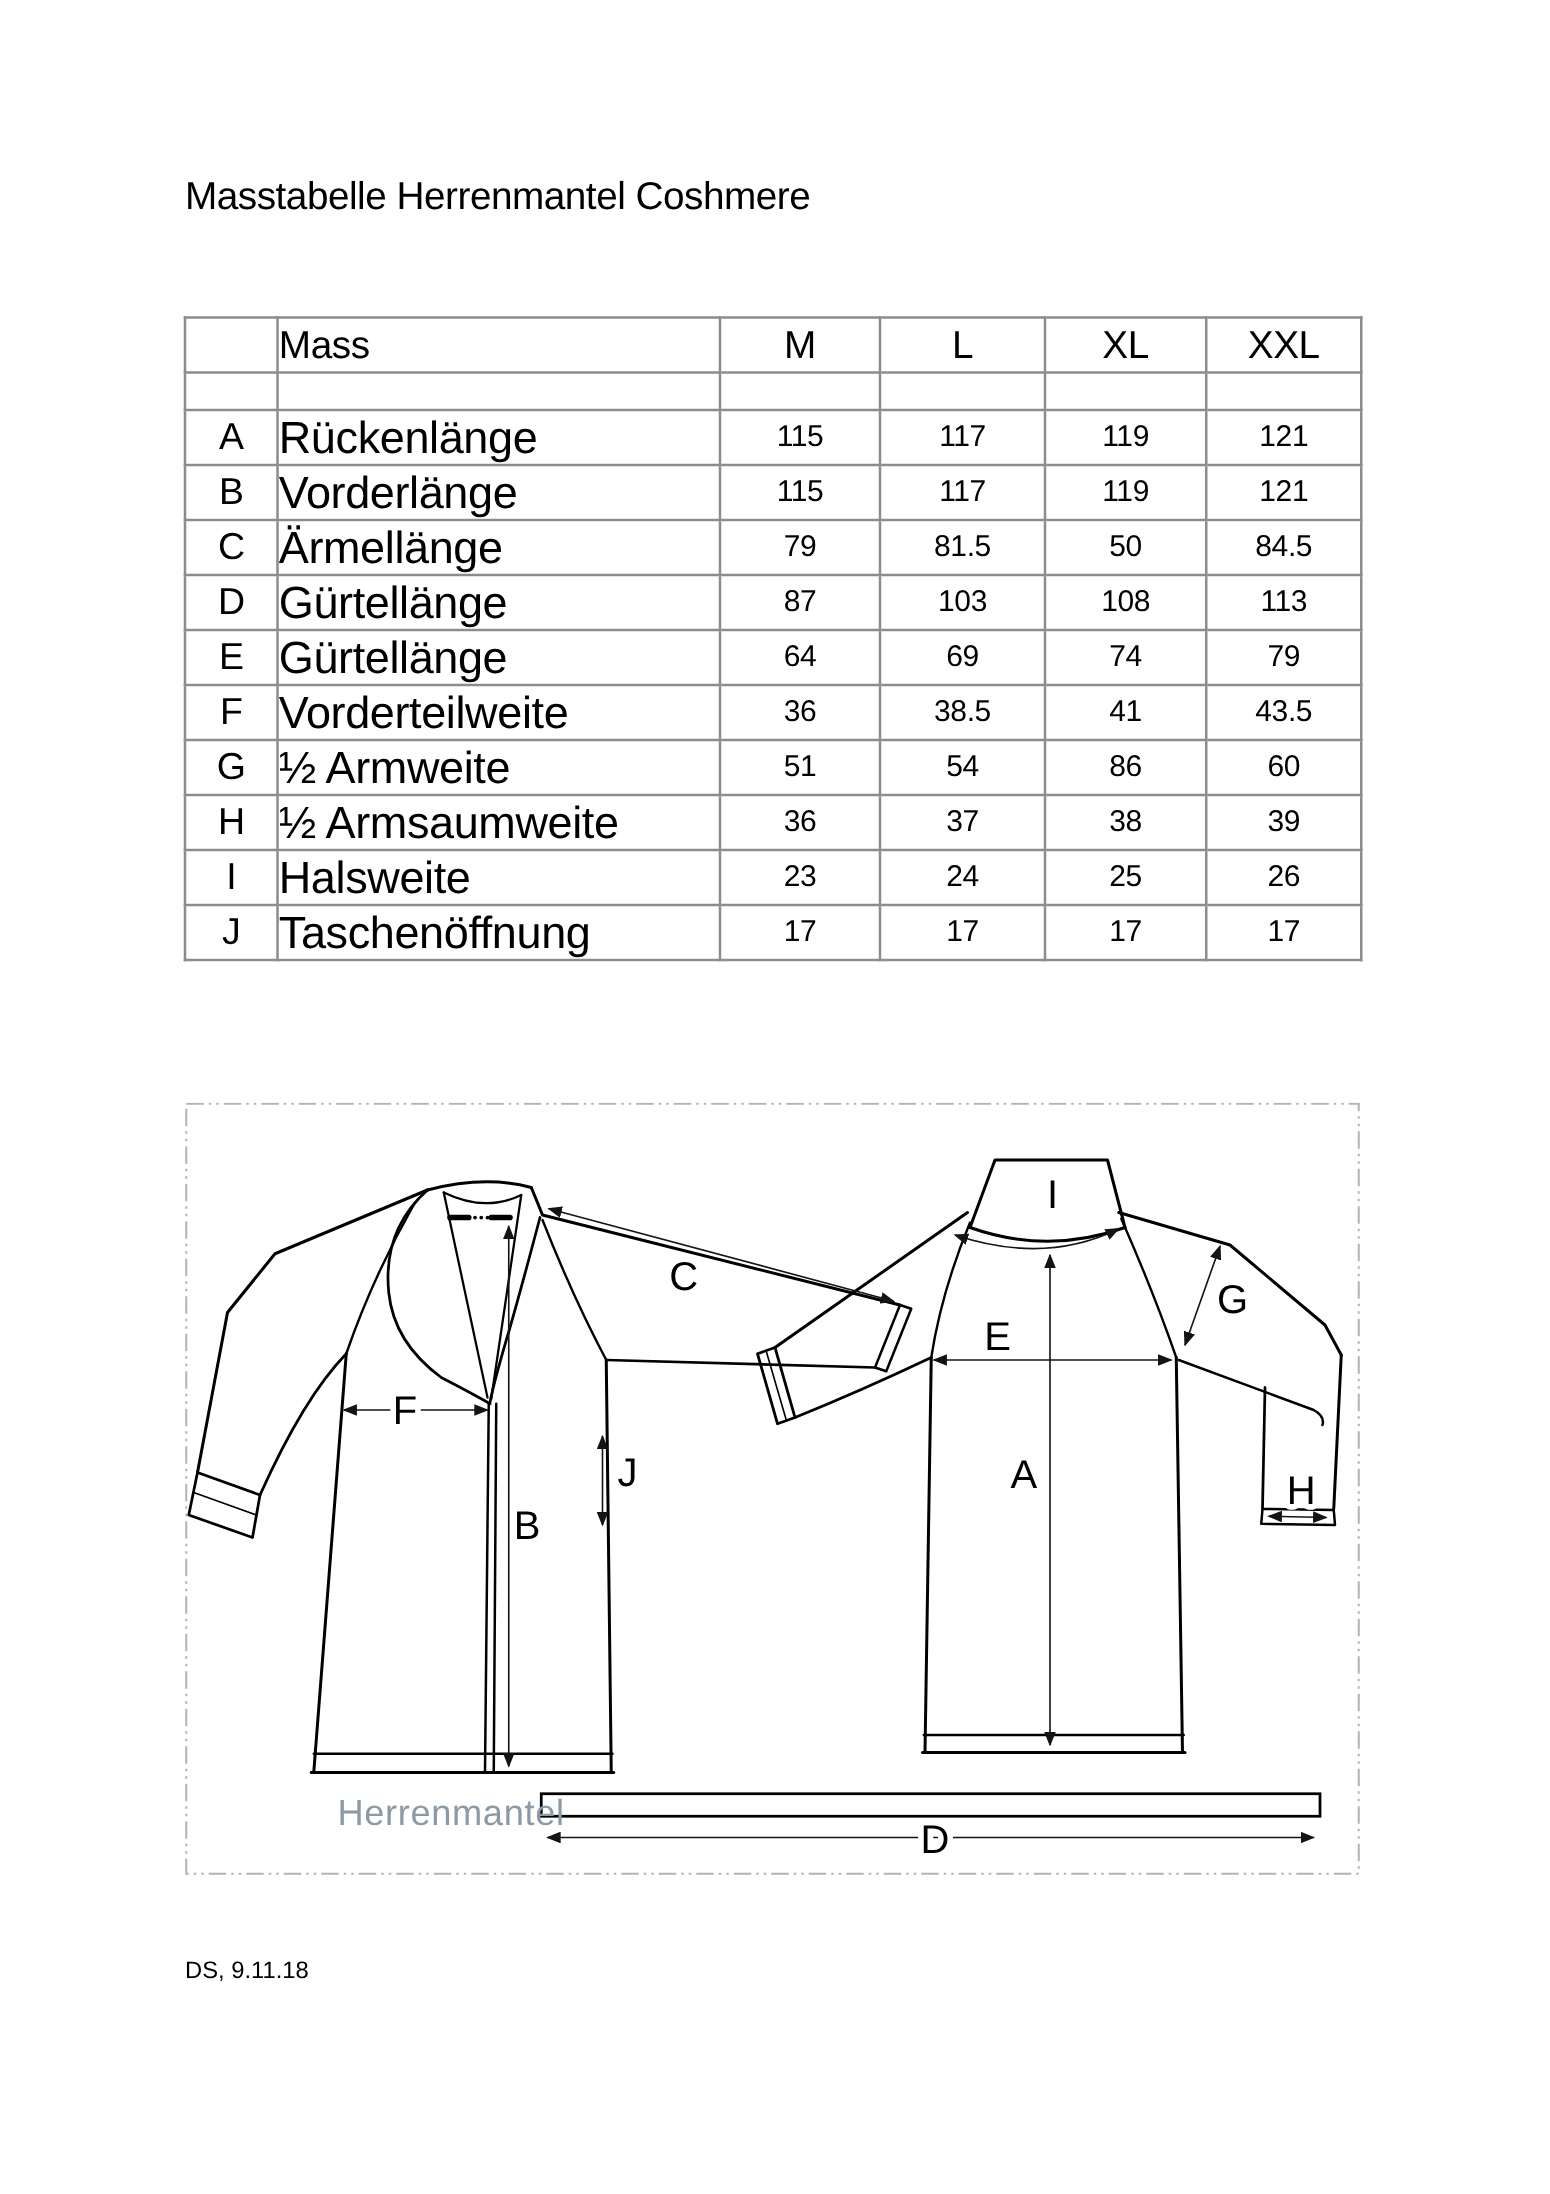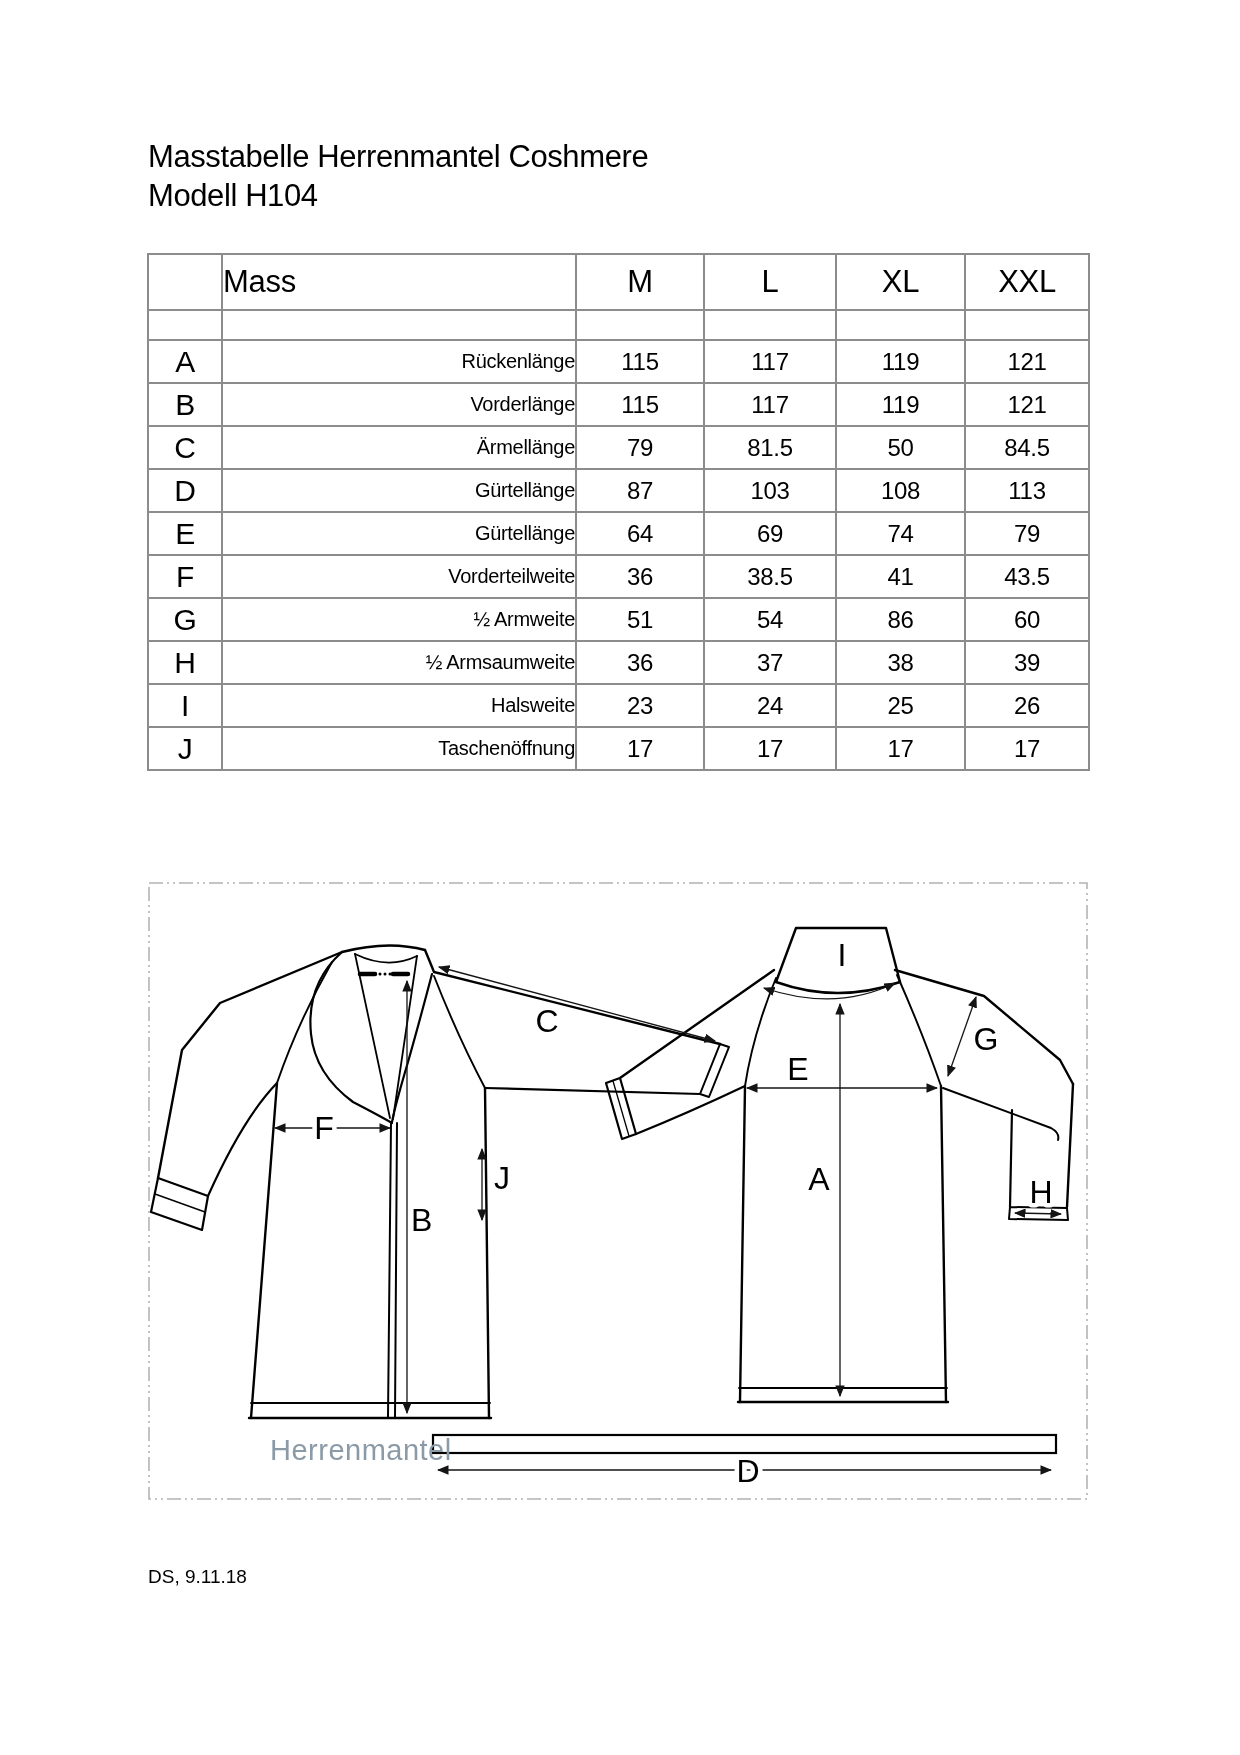--- a/index.html
+++ b/index.html
@@ -12,27 +12,27 @@
     font-size:31px;line-height:39px;letter-spacing:-0.4px;font-weight:400;margin-top:25px;
   }
   table.size-table{
     position:absolute;left:147px;top:253px;width:941px;
     border-collapse:collapse;table-layout:fixed;
   }
   table.size-table td,table.size-table th{
     border:2px solid #8c8c8c;padding:0;vertical-align:middle;
     font-weight:400;letter-spacing:-0.3px;overflow:hidden;white-space:nowrap;
   }
-  tr.head-row{height:56px;}
+  tr.head-row{height:44px;}
   tr.spacer-row{height:30px;}
   tr.data-row{height:43px;}
   th.h-mass{font-size:31px;font-weight:700;text-align:left;padding-left:9px;}
   th.h-size{font-size:31px;font-weight:700;text-align:center;}
   td.c-letter{font-size:30px;font-weight:700;text-align:center;}
-  td.c-label{font-size:20px;text-align:right;padding-left:9px;margin-top:24px;}
+  td.c-label{font-size:36px;text-align:left;padding-left:9px;margin-top:24px;}
   td.c-val{font-size:24px;text-align:center;}
   .diagram-box{position:absolute;left:148px;top:882px;width:940px;height:618px;}
   .diagram-box svg{display:block;}
   .coat{fill:none;stroke:#000;stroke-linejoin:round;stroke-linecap:round;}
   .dim{fill:none;stroke:#141414;stroke-width:1.3;}
   text.lbl{
     font-family:"Liberation Sans","DejaVu Sans",sans-serif;font-size:32px;fill:#000;
     paint-order:stroke;stroke:#fff;stroke-width:9px;stroke-linejoin:round;
   }
   text.caption{
@@ -40,21 +40,20 @@
   }
   .footer-note{position:absolute;left:148px;top:1566px;font-size:19px;}
 </style>
 </head>
 <body>
 
 <div>
 
   <div class="page-title">
     <div>Masstabelle Herrenmantel Coshmere</div>
-    <div>Modell H104</div>
   </div>
 
   <table class="size-table">
     <colgroup>
       <col style="width:74px">
         <col style="width:354px">
         <col style="width:128px">
       <col style="width:132px">
         <col style="width:129px">
         <col style="width:124px">

